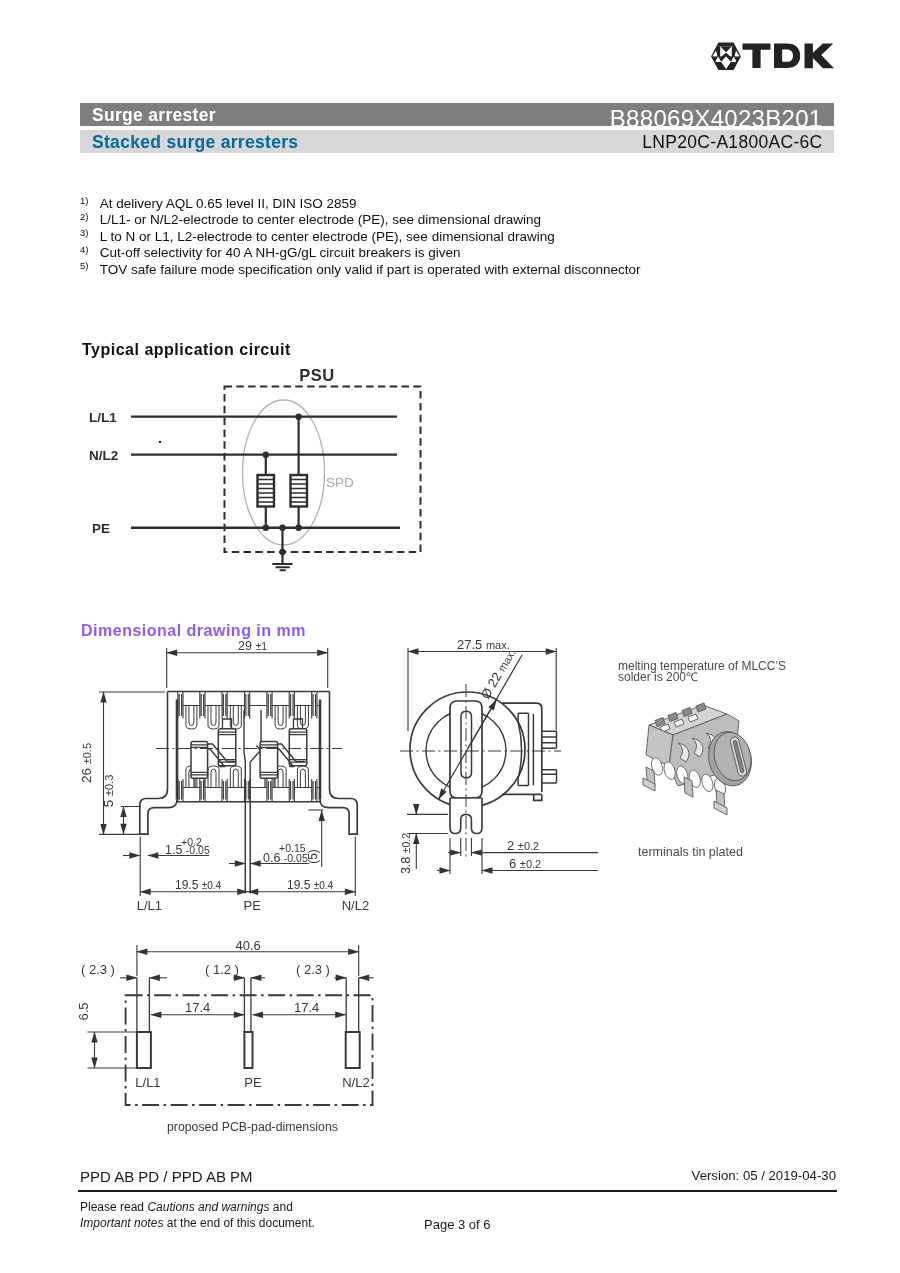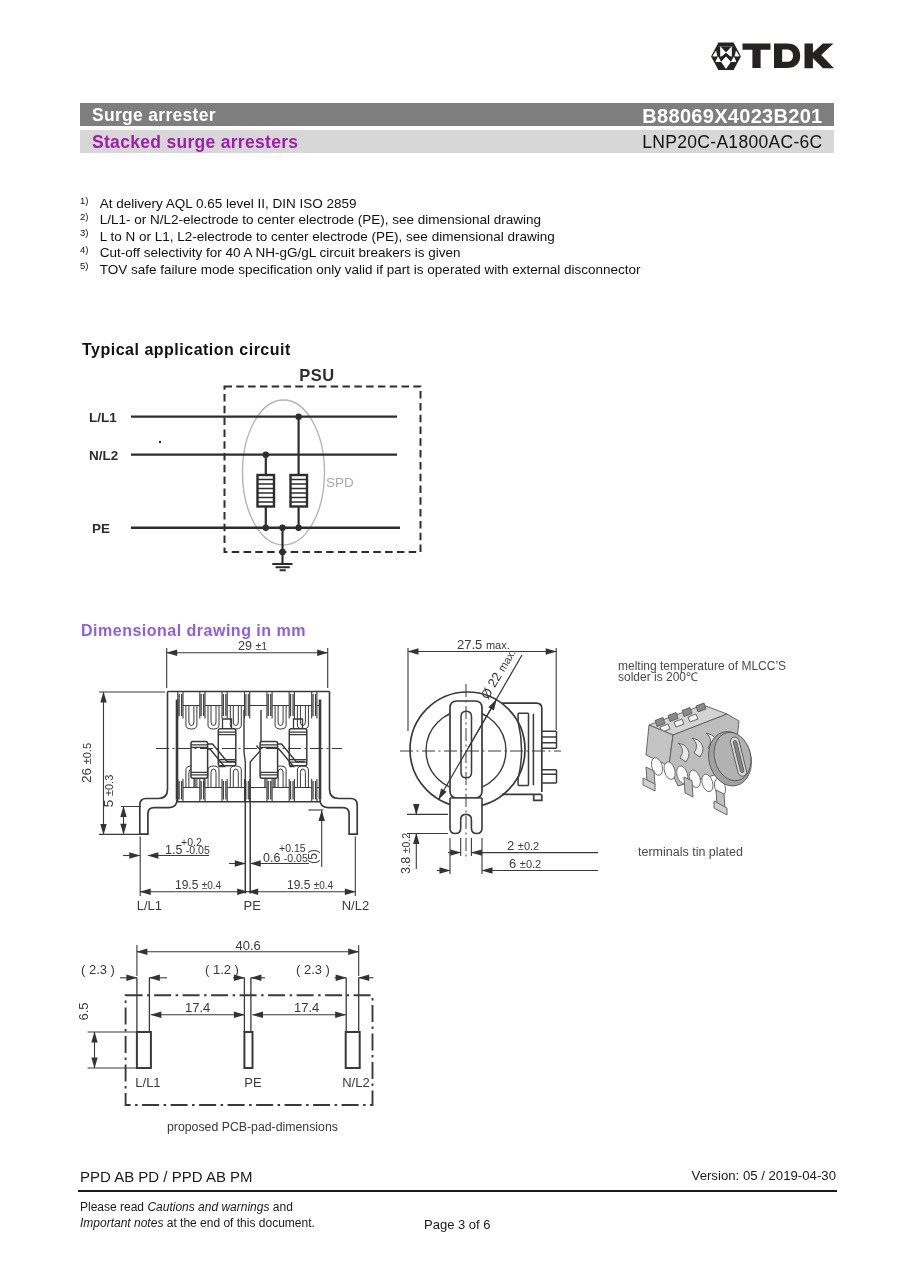--- a/index.html
+++ b/index.html
@@ -35,25 +35,25 @@
     <path d="M36.5 7.4 h28 v6.4 h-9.9 v18.2 h-8.2 v-18.2 h-9.9 Z"></path>
     <path d="M68 7.4 h13 c8.3 0 13.2 4.5 13.2 12.3 c0 7.8 -4.9 12.3 -13.2 12.3 h-13 Z M76.2 13.6 v12.2 h4.5 c4.2 0 6.3 -2.3 6.3 -6.1 c0 -3.8 -2.1 -6.1 -6.3 -6.1 Z"></path>
     <path d="M98.5 7.4 h8.4 v9.4 l9.9 -9.4 h10.6 l-12.2 11.7 l12.8 13.1 h-11 l-10.1 -10.2 v10.2 h-8.4 Z"></path>
   </g>
 </svg>
 
 <div class="abs" style="left:80px;top:103px;width:754px;height:23px;background:#7e7e7e;"></div>
 
 <div class="abs" style="left:92px;top:104.5px;font-size:17.5px;letter-spacing:0.3px;font-weight:bold;color:#fff;">Surge arrester</div>
 
-<div class="abs" style="left:80px;top:104.5px;width:742.5px;font-size:20px;letter-spacing:0.3px;font-weight:bold;color:#fff;text-align:right;">B88069X4023B201</div>
+<div class="abs" style="left:80px;top:104.5px;width:742.5px;font-size:24px;letter-spacing:0.3px;font-weight:normal;color:#fff;text-align:right;">B88069X4023B201</div>
 
 <div class="abs" style="left:80px;top:130px;width:754px;height:23px;background:#d7d7d7;"></div>
 
-<div class="abs" style="left:92px;top:131.5px;font-size:17.5px;letter-spacing:0.3px;font-weight:bold;color:#a21caf;">Stacked surge arresters</div>
+<div class="abs" style="left:92px;top:131.5px;font-size:17.5px;letter-spacing:0.3px;font-weight:bold;color:#0369a1;">Stacked surge arresters</div>
 
 <div class="abs" style="left:80px;top:131.5px;width:742.5px;font-size:17.5px;letter-spacing:0.3px;font-weight:normal;color:#111;text-align:right;">LNP20C-A1800AC-6C</div>
 
 <div class="abs" style="left:80px;top:196px;font-size:13.5px;line-height:15.4px;color:#111;">
   <div><span class="sup">1)</span>&nbsp;&nbsp;&nbsp;At delivery AQL 0.65 level II, DIN ISO 2859</div>
   <div><span class="sup">2)</span>&nbsp;&nbsp;&nbsp;L/L1- or N/L2-electrode to center electrode (PE), see dimensional drawing</div>
   <div><span class="sup">3)</span>&nbsp;&nbsp;&nbsp;L to N or L1, L2-electrode to center electrode (PE), see dimensional drawing</div>
   <div><span class="sup">4)</span>&nbsp;&nbsp;&nbsp;Cut-off selectivity for 40 A NH-gG/gL circuit breakers is given</div>
   <div><span class="sup">5)</span>&nbsp;&nbsp;&nbsp;TOV safe failure mode specification only valid if part is operated with external disconnector</div>
 </div>

